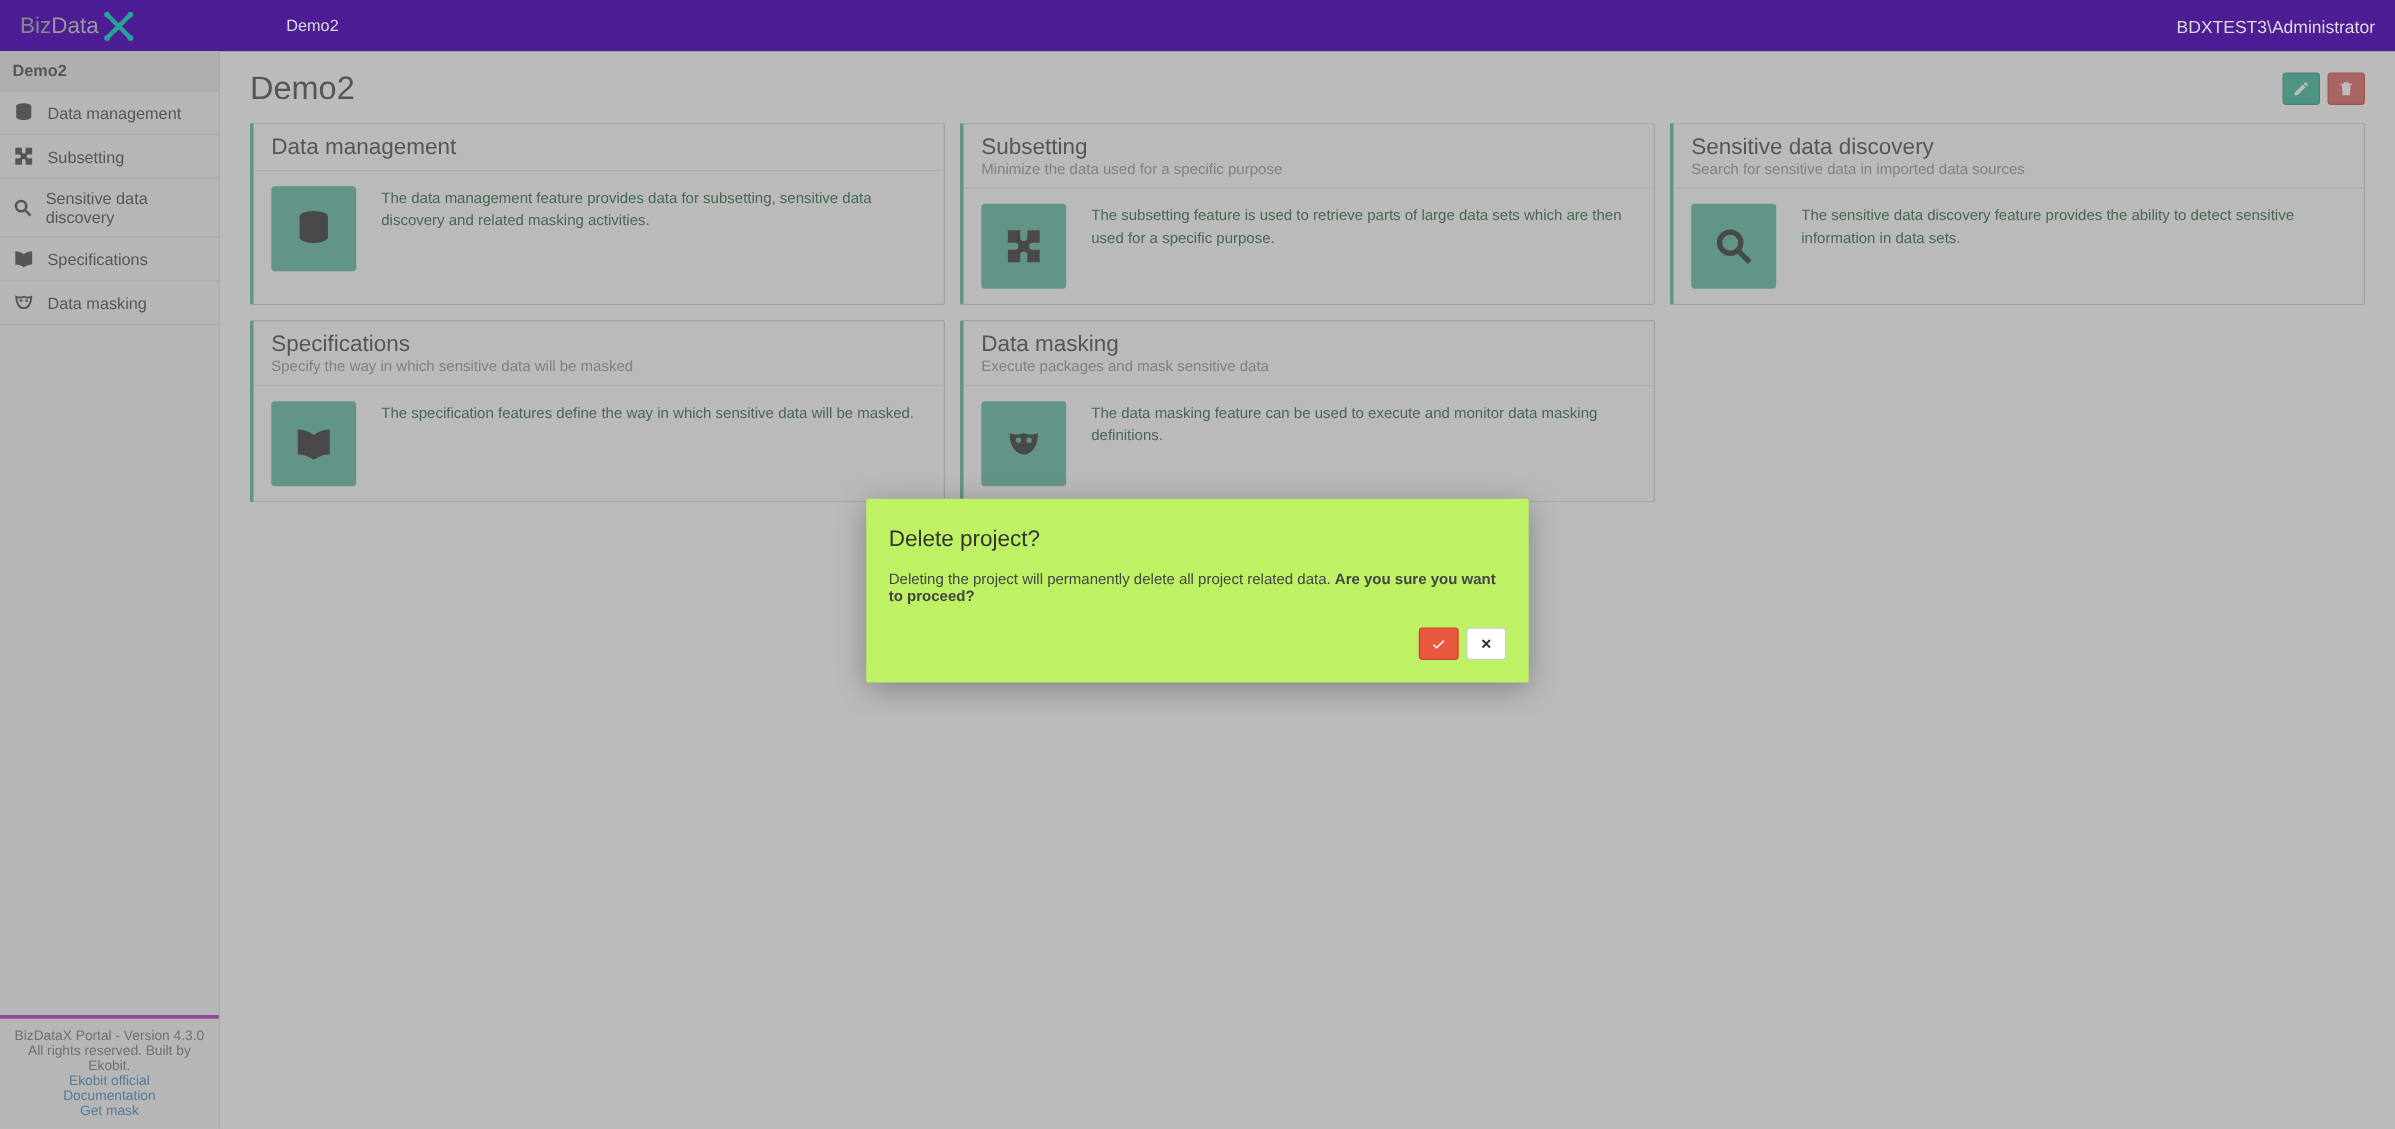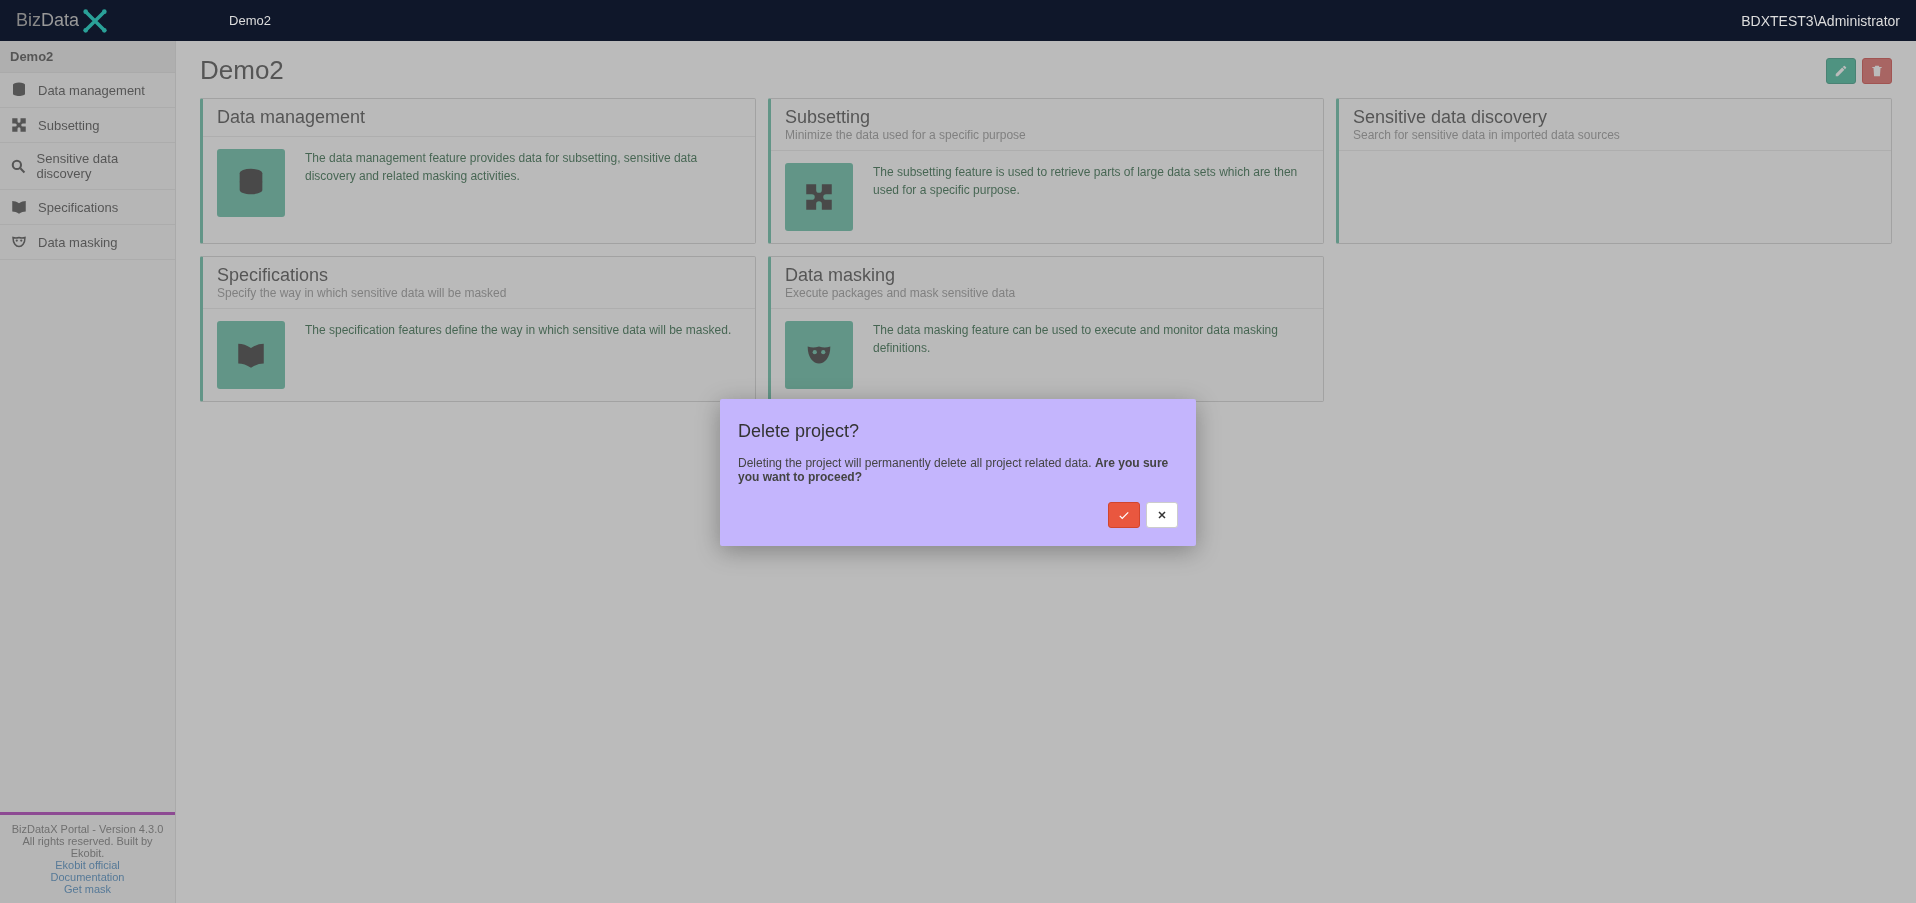--- a/index.html
+++ b/index.html
@@ -1,18 +1,18 @@
 <!DOCTYPE html>
 <html><head>
   <meta charset="utf-8">
   <style>
     * { box-sizing: border-box; margin: 0; padding: 0; }
     body { font-family: "Helvetica Neue", Helvetica, Arial, sans-serif; font-size: 13px; color: #333; background: #fff; }
     
-    .topbar { background: #0f172a; color: #aaa; height: 41px; display: flex; align-items: center; padding: 0 16px; }
+    .topbar { background: #4c1d95; color: #aaa; height: 41px; display: flex; align-items: center; padding: 0 16px; }
     .logo { display: flex; align-items: center; font-size: 18px; }
     .logo .biz { color: #888; }
     .logo .data { color: #999; }
     .logo .x-icon { width: 28px; height: 28px; margin-left: 2px; }
     .topbar-title { margin-left: 120px; color: #ddd; font-size: 13px; }
     .topbar-user { margin-left: auto; color: #ddd; font-size: 14px; }
     
     .layout { display: flex; height: calc(100vh - 41px); }
     
     .sidebar { width: 176px; background: #f5f5f5; border-right: 1px solid #ddd; display: flex; flex-direction: column; }
@@ -38,21 +38,21 @@
     .card-title { font-size: 18px; font-weight: 400; color: #333; }
     .card-sub { font-size: 12px; color: #888; }
     .card-body { display: flex; padding: 12px 14px; gap: 20px; align-items: flex-start; }
     .card-icon-box { width: 68px; height: 68px; background: #4db396; border-radius: 3px; display: flex; align-items: center; justify-content: center; flex-shrink: 0; }
     .card-icon-box svg { width: 34px; height: 34px; fill: #1a1a1a; }
     .card-desc { font-size: 12px; color: #14532d; line-height: 1.5; }
     .row2 { grid-column: span 1; }
     
     
     .modal-backdrop { position: fixed; top: 41px; left:0; right:0; bottom:0; background: rgba(120,120,120,0.5); display: flex; align-items: center; justify-content: center; }
-    .modal { width: 476px; background: #c4b5fd; border-radius: 2px; box-shadow: 0 5px 25px rgba(0,0,0,0.3); padding: 22px 18px 18px; }
+    .modal { width: 530px; background: #bef264; border-radius: 2px; box-shadow: 0 5px 25px rgba(0,0,0,0.3); padding: 22px 18px 18px; }
     .modal-title { font-size: 18px; font-weight: 400; color: #333; margin-bottom: 14px; }
     .modal-body { font-size: 12px; color: #444; margin-bottom: 18px; }
     .modal-body strong { font-weight: bold; }
     .modal-actions { display: flex; justify-content: flex-end; gap: 6px; }
     .btn-sm { height: 26px; min-width: 32px; display:inline-flex; align-items:center; justify-content:center; border-radius:3px; cursor:pointer; }
     .btn-confirm { background: #e9573f; border: 1px solid #d1452e; }
     .btn-confirm svg { width:14px; height:14px; fill:#fff; }
     .btn-cancel { background: #fff; border: 1px solid #ccc; }
     .btn-cancel svg { width:12px; height:12px; fill:#333; }
   </style>
@@ -181,20 +181,29 @@
             </div>
           <div class="card-desc">The subsetting feature is used to retrieve parts of large data sets which are then used for a specific purpose.</div>
         </div>
       </div>
 
       <div class="card">
         <div class="card-head">
           <div class="card-title">Sensitive data discovery</div>
           <div class="card-sub">Search for sensitive data in imported data sources</div>
         </div>
+        <div class="card-body">
+          <div class="card-icon-box">
+              <svg viewBox="0 0 24 24">
+                <circle cx="10" cy="10" r="6" fill="none" stroke="#1a1a1a" stroke-width="3"></circle>
+                <line x1="15" y1="15" x2="21" y2="21" stroke="#1a1a1a" stroke-width="3"></line>
+              </svg>
+            </div>
+          <div class="card-desc">The sensitive data discovery feature provides the ability to detect sensitive information in data sets.</div>
+        </div>
       </div>
 
       <div class="card row2">
         <div class="card-head">
           <div class="card-title">Specifications</div>
           <div class="card-sub">Specify the way in which sensitive data will be masked</div>
         </div>
         <div class="card-body">
           <div class="card-icon-box">
               <svg viewBox="0 0 24 24">

